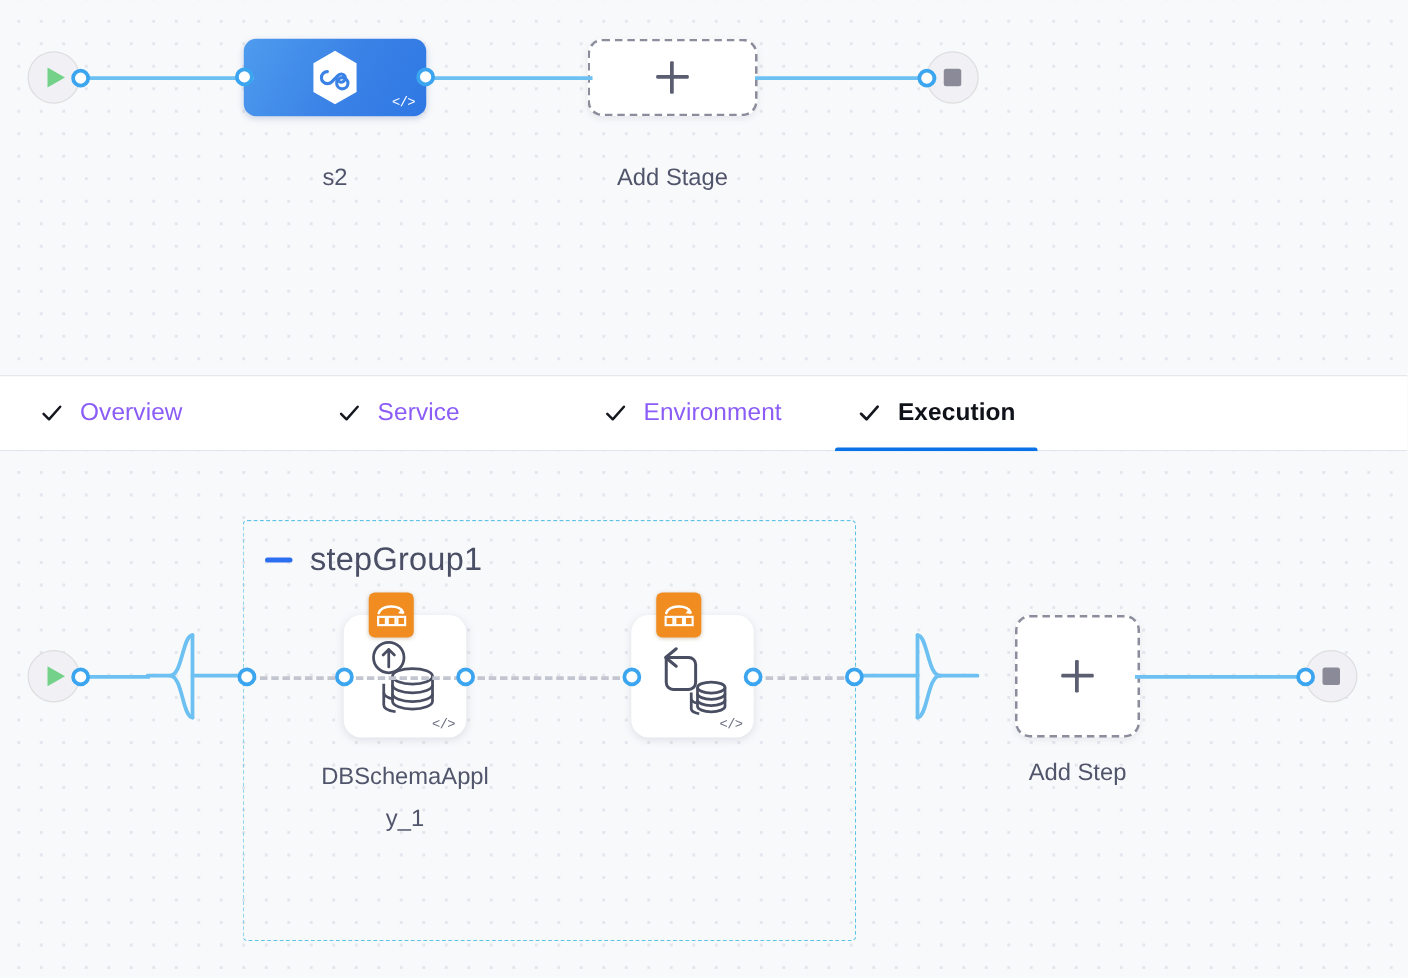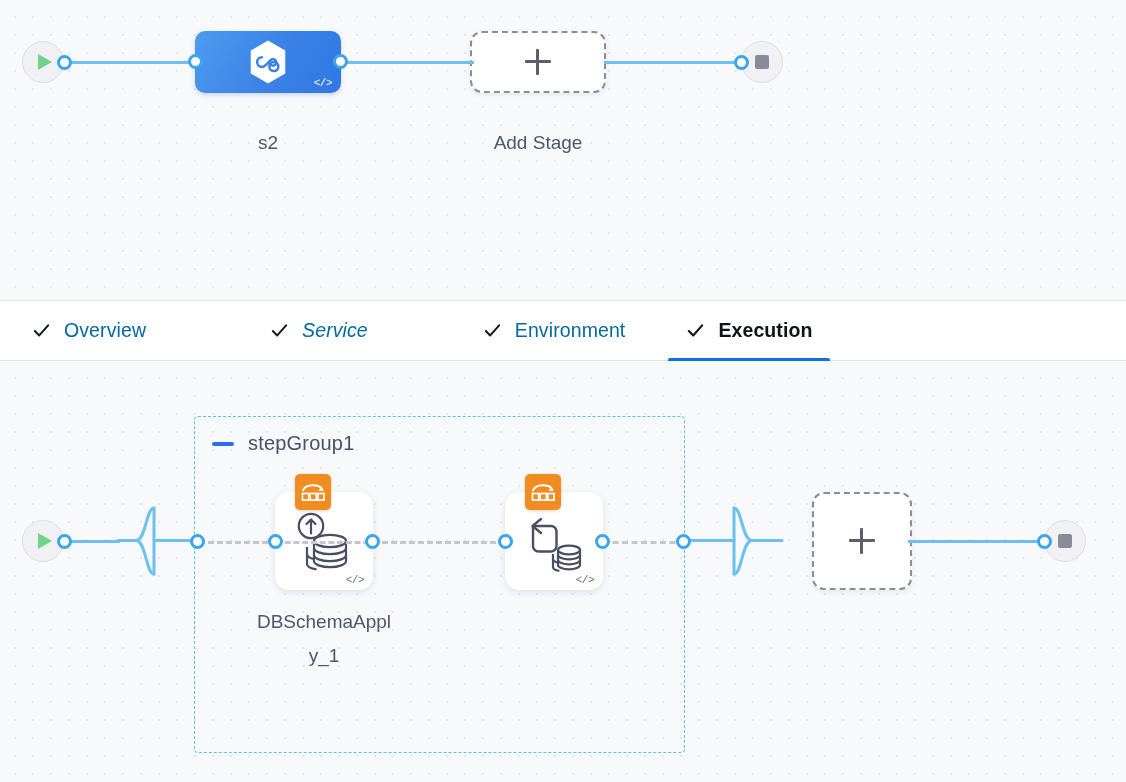--- a/index.html
+++ b/index.html
@@ -52,36 +52,36 @@
     height: 61px;
     display: flex;
     align-items: center;
     gap: 13px;
     padding: 0 18px;
     cursor: pointer;
     user-select: none;
   }
   .tab .tab-label {
     font-size: 19.5px;
-    color: #0369a1;
+    color: #8b5cf6;
     letter-spacing: .1px;
     white-space: nowrap;
   }
   .tab.active .tab-label { font-weight: bold; color: #10121a; }
   .tab .check { width: 19px; height: 19px; display: block; flex: none; }
   .tab .underline {
     position: absolute;
     left: 0; right: 0; bottom: 0;
     height: 3px;
     background: #0b72e7;
     border-radius: 2px 2px 0 0;
   }
   .tab:not(.active) .underline { display: none; }
   
-  .tab-gap-1 { margin-left: 88px; font-style: italic; }
+  .tab-gap-1 { margin-left: 88px; }
   .tab-gap-2 { margin-left: 79px; }
   .tab-gap-3 { margin-left: 25px; }
   .tab-gap-4 { margin-left: 57px; }
 
   
   .node { position: absolute; }
 
   .terminal {
     width: 42px; height: 42px;
     border-radius: 50%;
@@ -220,21 +220,21 @@
     align-items: center;
     gap: 14px;
   }
   .collapse-dash {
     width: 22px; height: 4px;
     background: #2c6ef0;
     border-radius: 2px;
     cursor: pointer;
   }
   .group-title {
-    font-size: 20px;
+    font-size: 26px;
     color: #4b4f66;
     letter-spacing: .2px;
   }
 </style>
 </head>
 <body>
 
 <div class="app">
 
   <div class="canvas canvas-stages">
@@ -420,20 +420,21 @@
         </div>
         <span class="code-glyph dark">&lt;/&gt;</span>
       </div>
       <div class="port" style="left:-7px; top:42px;"></div>
       <div class="port" style="left:90px; top:42px;"></div>
     </div>
 
     <div class="add-node" style="left:812px; top:131px; width:100px; height:98px;">
       <div class="plus"></div>
     </div>
+    <div class="caption" style="left:797px; top:241px; width:130px;">Add Step</div>
 
     <div class="node" style="left:1044px; top:159px;">
       <div class="terminal">
         <div class="stop-sq"></div>
       </div>
       <div class="port" style="left:-7px; top:14px;"></div>
     </div>
   </div>
 </div>
 

